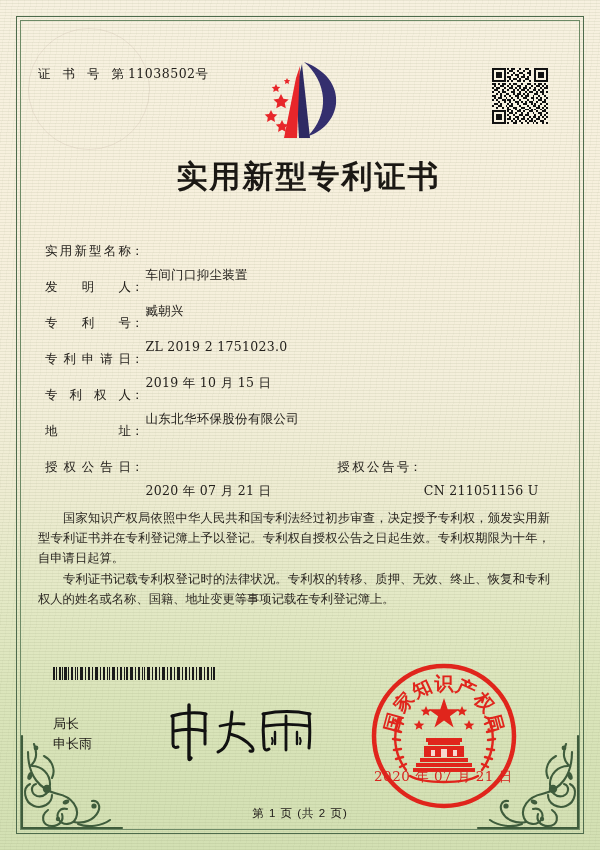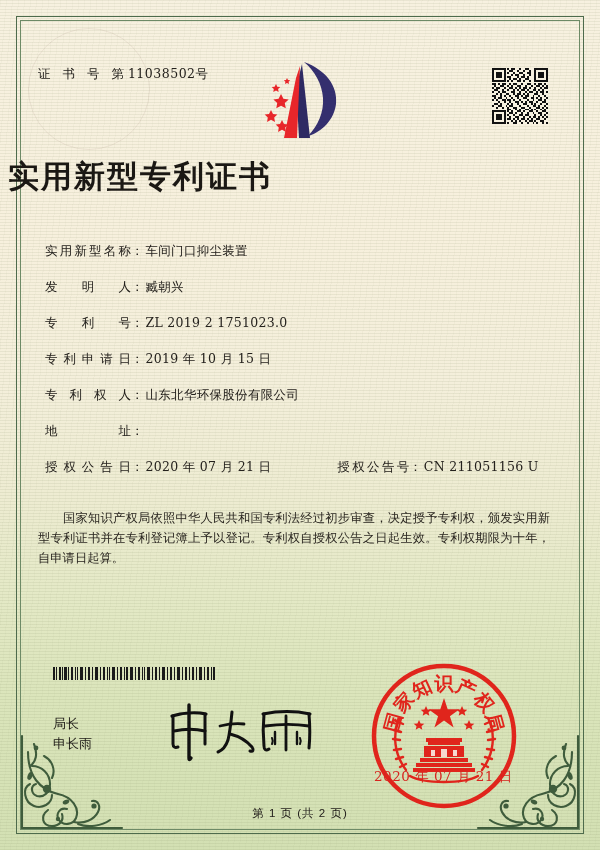--- a/index.html
+++ b/index.html
@@ -92,24 +92,24 @@
   }
   #qrcode {
     position: absolute;
     left: 492px;
     top: 68px;
     width: 56px;
     height: 56px;
   }
   #title {
     position: absolute;
-    left: 8px;
+    left: 17px;
     right: 0;
     top: 156px;
-    text-align: left;
+    text-align: center;
     font-size: 31px;
     letter-spacing: 2px;
     color: #1b1814;
     font-weight: 700;
     font-family: "DejaVu Serif", "Liberation Serif", serif;
   }
   
   #fields {
     position: absolute;
     left: 45px;
@@ -126,21 +126,21 @@
     align-items: flex-start;
   }
   .f-label {
     display: inline-block;
     width: 86px;
     text-align: justify;
     text-align-last: justify;
     flex: 0 0 auto;
   }
   .f-colon { flex: 0 0 auto; margin-right: 2px; }
-  .f-value { flex: 0 0 auto; letter-spacing: 0.3px; }
+  .f-value { flex: 0 0 auto; letter-spacing: 0.3px; margin-top: 24px; }
   .field-row.two-col { justify-content: flex-start; }
   .col2 {
     display: flex;
     margin-left: 66px;
   }
   .col2 .f-label { width: 72px; }
   
   #body-text {
     position: absolute;
     left: 38px;
@@ -562,20 +562,21 @@
       <span class="col2">
         <span class="f-label">授权公告号</span>
         <span class="f-colon">：</span>
         <span class="f-value">CN 211051156 U</span>
       </span>
     </div>
   </div>
 
   <div id="body-text">
     <p>国家知识产权局依照中华人民共和国专利法经过初步审查，决定授予专利权，颁发实用新型专利证书并在专利登记簿上予以登记。专利权自授权公告之日起生效。专利权期限为十年，自申请日起算。</p>
+    <p>专利证书记载专利权登记时的法律状况。专利权的转移、质押、无效、终止、恢复和专利权人的姓名或名称、国籍、地址变更等事项记载在专利登记簿上。</p>
   </div>
 
   <svg id="barcode" viewBox="0 0 162 13" shape-rendering="crispEdges">
     <g fill="#1a1a1a">
       <rect x="0" y="0" width="2" height="13"></rect>
         <rect x="3" y="0" width="1" height="13"></rect>
       <rect x="6" y="0" width="2" height="13"></rect>
         <rect x="9" y="0" width="1" height="13"></rect>
       <rect x="11" y="0" width="3" height="13"></rect>
         <rect x="15" y="0" width="1" height="13"></rect>

